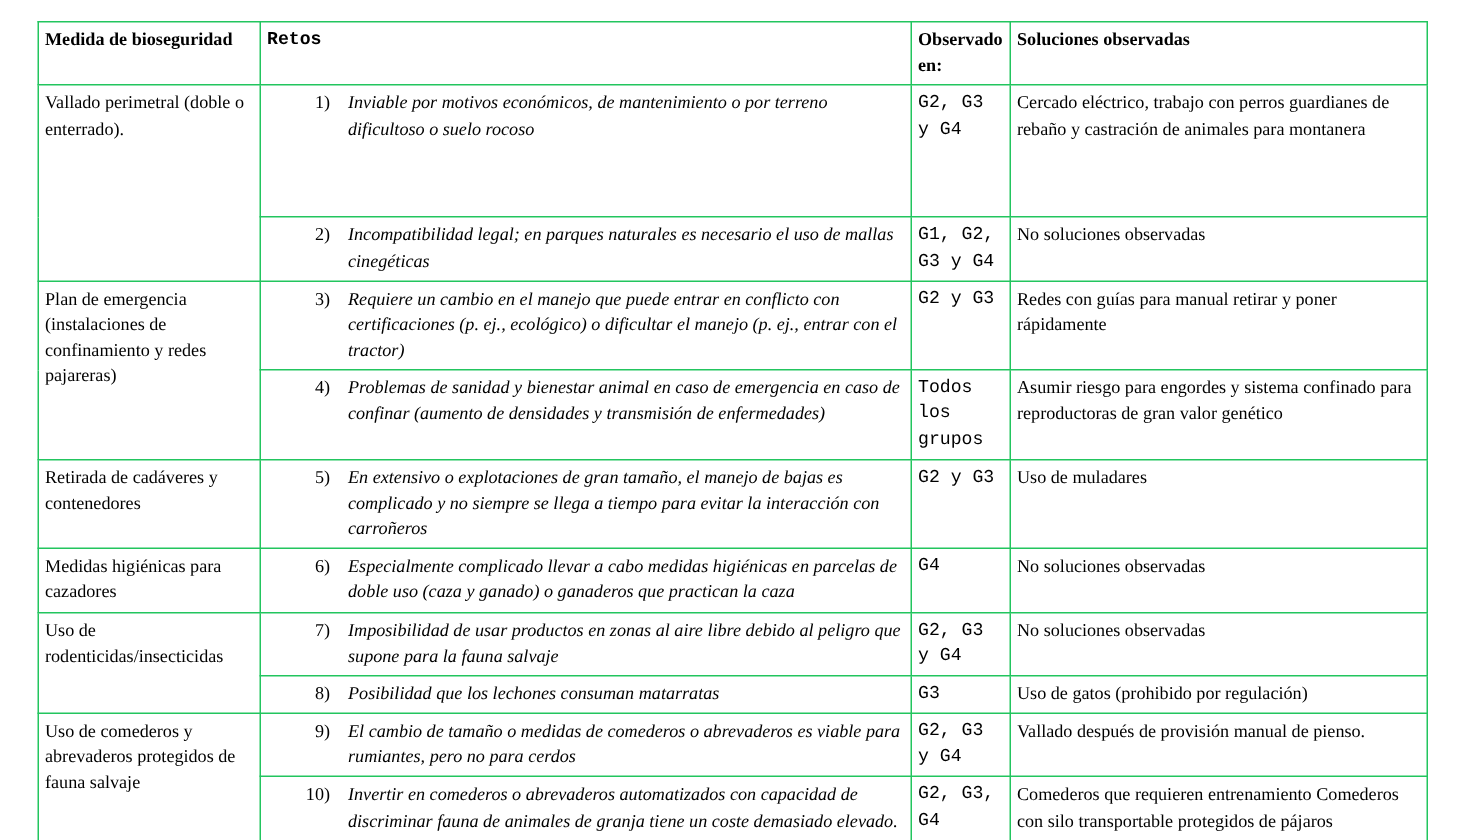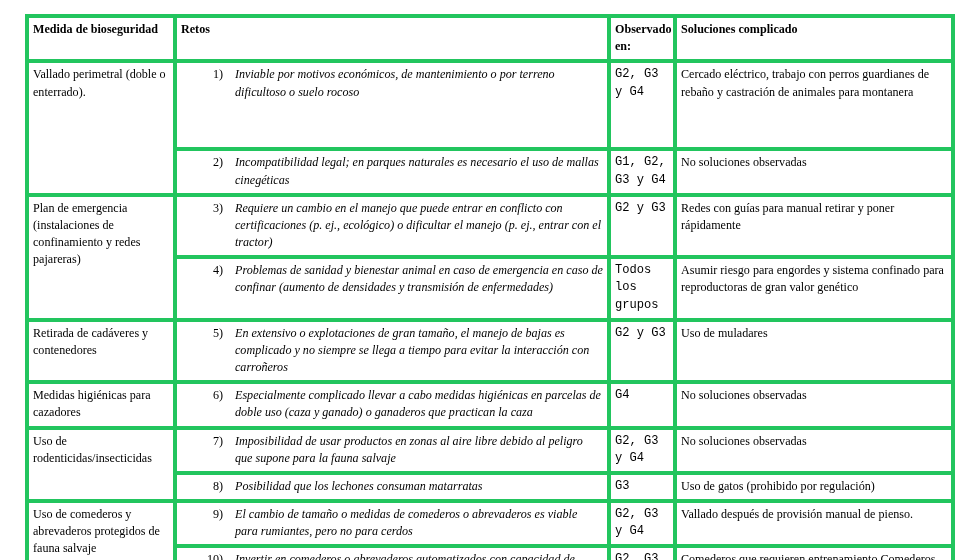--- a/index.html
+++ b/index.html
@@ -21,21 +21,21 @@
     width: 926px;
   }
   table.biosec {
     border-collapse: collapse;
     table-layout: fixed;
     width: 926px;
     font-size: 12.1px;
     line-height: 1.42;
   }
   table.biosec td, table.biosec th {
-    border: 4px solid #22c55e;
+    border: 1px solid #22c55e;
     vertical-align: top;
     padding: 3px 4px 4px 4px;
     text-align: left;
     font-weight: normal;
   }
   table.biosec th {
     font-weight: bold;
   }
   
   col.c-medida   { width: 148px; }
@@ -55,42 +55,42 @@
     white-space: nowrap;
   }
   .reto-text {
     flex: 1 1 auto;
     font-style: italic;
   }
   .cell-pad-medida { padding-left: 5px; }
   .sol-cell { padding-left: 6px; }
   .obs-cell { padding-left: 5px; font-family: Liberation Mono, monospace; }
   .hdr-medida { padding-left: 5px; }
-  .hdr-retos { padding-left: 5px; }
+  .hdr-retos { padding-left: 5px; font-family: Liberation Mono, monospace; }
   .hdr-obs { padding-left: 5px; margin-top: 44px; }
   .hdr-sol { padding-left: 6px; }
   .hdr-row th { height: 32px; }
 </style>
 </head>
 <body>
 
 <div id="table-wrap">
   <table class="biosec">
     <colgroup>
       <col class="c-medida">
       <col class="c-retos">
       <col class="c-obs">
       <col class="c-sol">
     </colgroup>
     <thead>
       <tr class="hdr-row">
         <th class="hdr-medida">Medida de bioseguridad</th>
         <th class="hdr-retos">Retos</th>
         <th class="hdr-obs">Observado en:</th>
-        <th class="hdr-sol">Soluciones complicado</th>
+        <th class="hdr-sol">Soluciones observadas</th>
       </tr>
     </thead>
     <tbody id="table-body">
         <tr style="height: 88px;">
           <td class="cell-pad-medida" rowspan="2">Vallado perimetral (doble o enterrado).</td>
           <td>
             <div class="reto">
               <span class="reto-num">1)</span>
               <span class="reto-text">Inviable por motivos económicos, de mantenimiento o por terreno dificultoso o suelo rocoso</span>
             </div>

